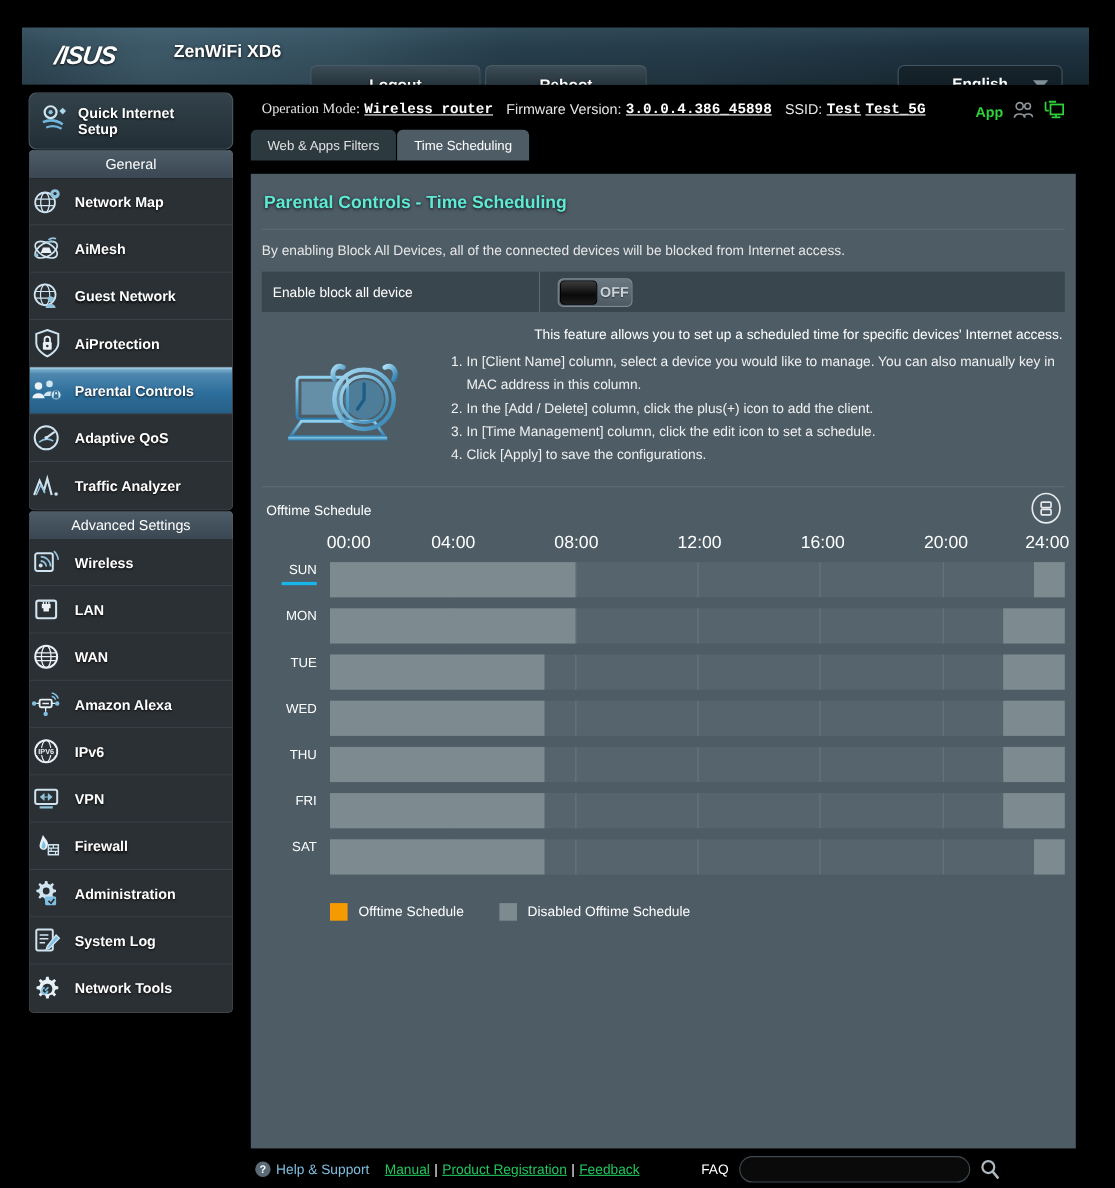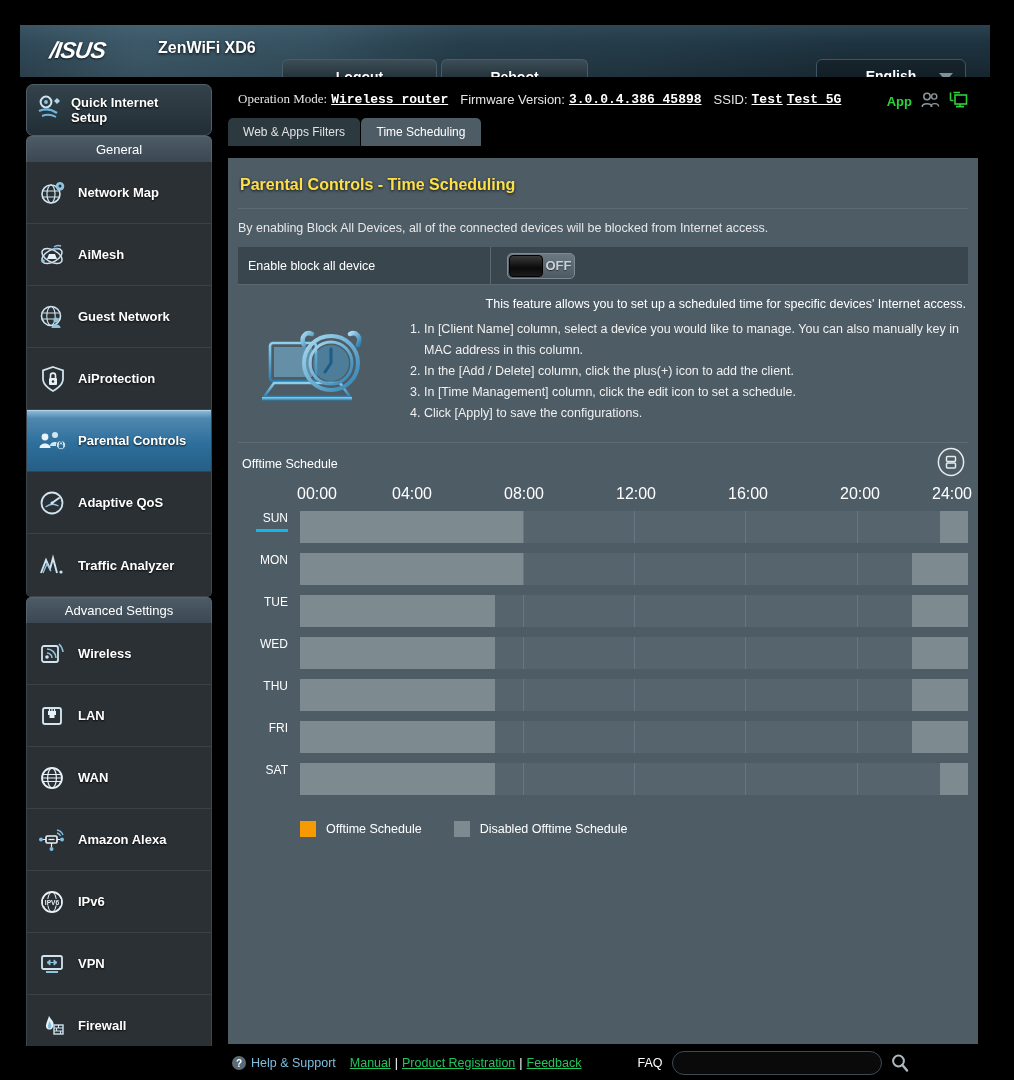--- a/index.html
+++ b/index.html
@@ -119,22 +119,22 @@
     display:flex; align-items:center; justify-content:center;
     border:1px solid #56646e; border-bottom:none;
   }
   .menu-group {
     width:186px; background:#2b2f33;
     border:1px solid #3d454b; border-top:none;
     border-radius:0 0 5px 5px;
     overflow:hidden;
   }
   .menu-item {
-    height:62px; display:flex; align-items:center;
-    padding-left:10px; cursor:pointer;
+    height:43px; display:flex; align-items:center;
+    cursor:pointer;
     border-bottom:1px solid #3a4247;
     background:#2b3034;
   }
   .menu-item:last-child { border-bottom:none; }
   .menu-item.active {
     background: linear-gradient(180deg,#8fc0dd 0%, #4f87ae 14%, #2d6f9c 55%, #265e85 100%);
     box-shadow: inset 0 1px 0 rgba(255,255,255,.35);
   }
   .menu-item .mi-icon {
     width:32px; height:32px; flex:0 0 32px;
@@ -167,21 +167,21 @@
     color:#fff;
   }
 
   .panel {
     position:absolute; left:0; top:40px;
     width:750px; height:886px;
     background:#4e5c66;
   }
   .panel-title {
     padding:18px 0 0 12px;
-    color:#fde047; font-size:16px; font-weight:bold;
+    color:#5eead4; font-size:16px; font-weight:bold;
     text-shadow:0 1px 3px rgba(0,0,0,.85);
   }
   .hr { height:1px; background:#5d6b75; margin:14px 10px 0 10px; }
 
   .desc {
     padding:12px 12px 12px 10px;
     color:#e7e7e7; font-size:12.5px;
   }
 
   .block-row {

